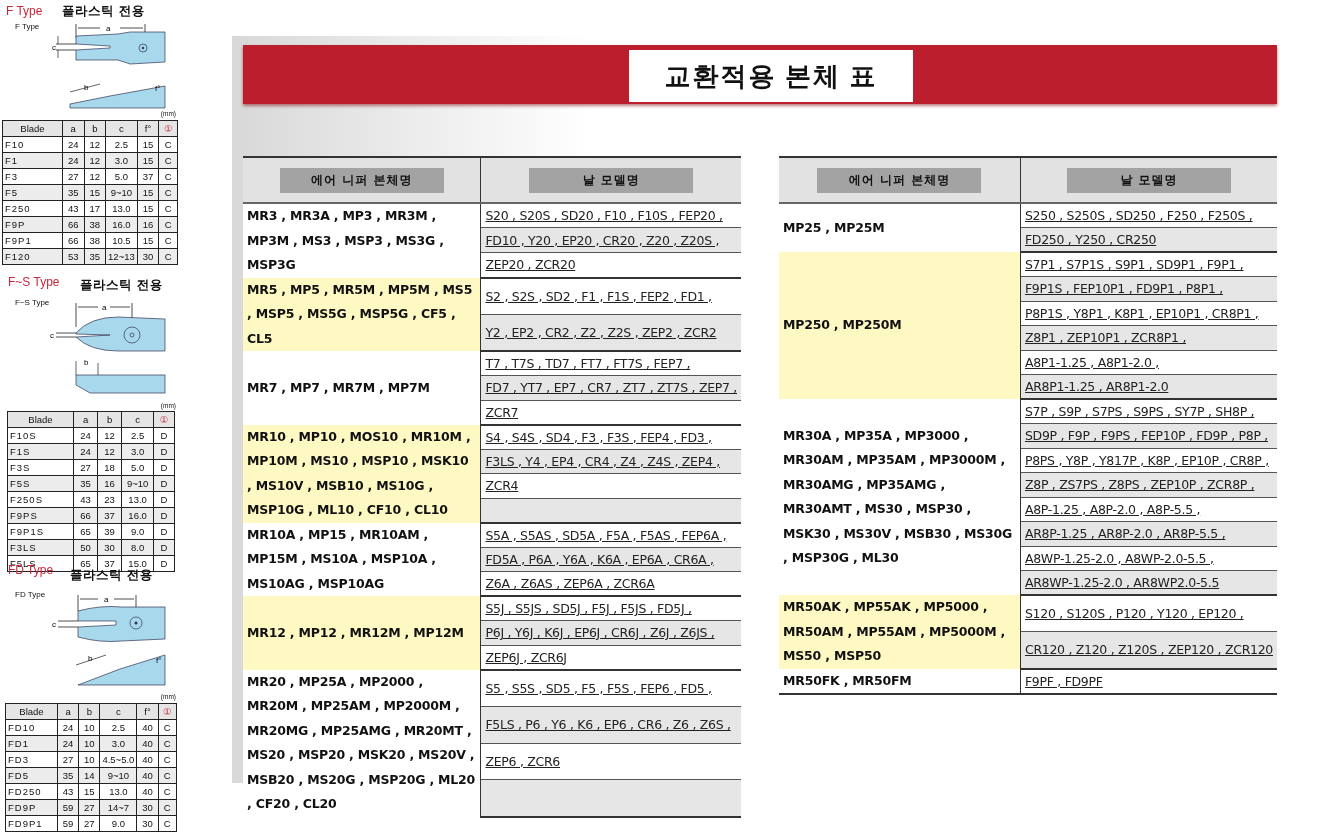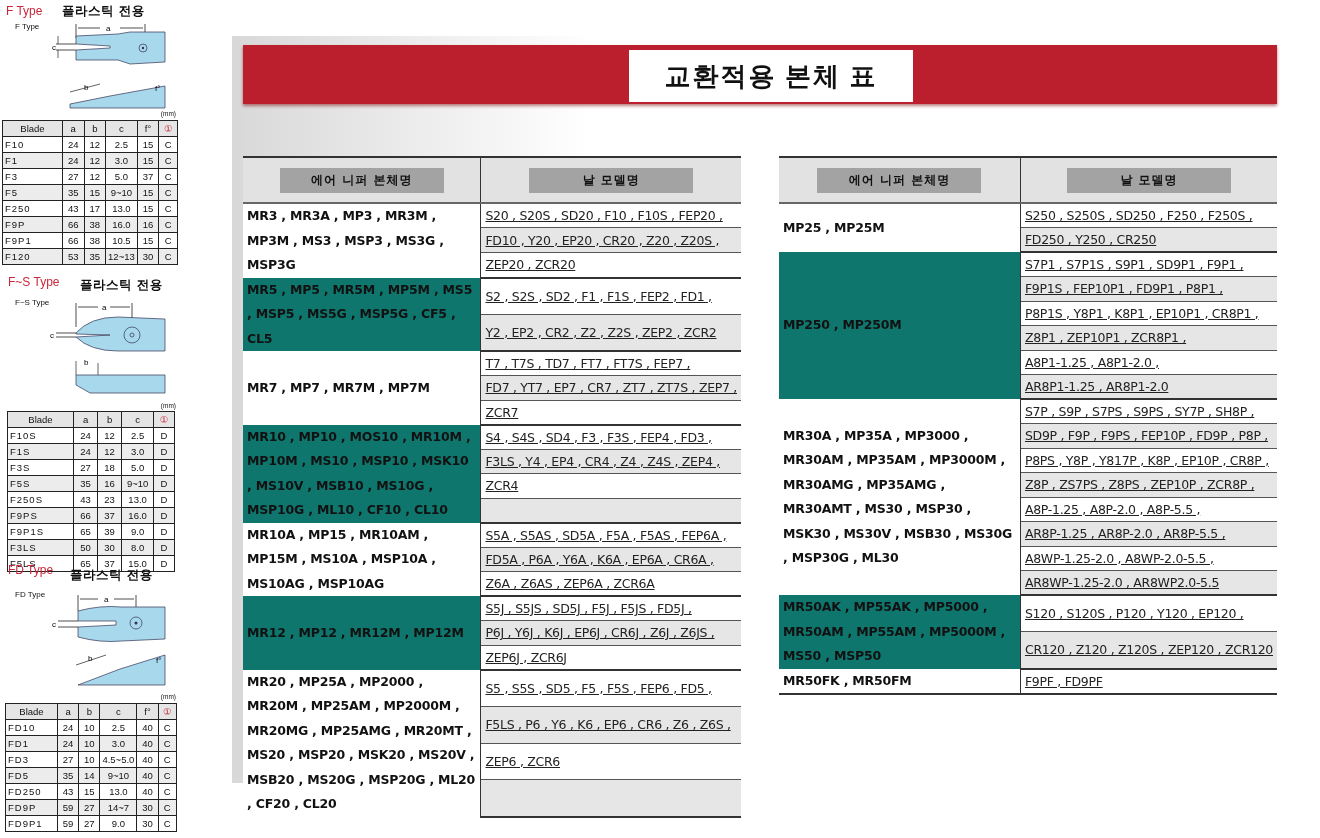--- a/index.html
+++ b/index.html
@@ -32,21 +32,21 @@
 
   table.compat { position: absolute; border-collapse: collapse; font-family: "DejaVu Sans", sans-serif; }
   table.compat th { height: 46px; background: #e2e2e2; border-top: 2px solid #333; border-bottom: 2px solid #666; padding: 0; }
   table.compat th .hbox { display: inline-block; background: #a3a3a3; font-size: 12px; font-weight: bold; padding: 4px 0; width: 164px; text-align: center; letter-spacing: 1px; }
   table.compat th.c1 { border-right: 1px solid #333; }
   table.compat td { font-size: 12.5px; height: 24.5px; padding: 0 4px; white-space: nowrap; }
   table.compat td.body { font-weight: bold; border-right: 1px solid #333; vertical-align: middle; line-height: 24.5px; white-space: normal; letter-spacing: -0.2px; }
   table.compat td.blade { border-bottom: 1px solid #555; color: #222; letter-spacing: -0.3px; text-decoration: underline; }
   table.compat tr.grp-end td { border-bottom: 2px solid #333; }
   .g-white { background: #ffffff; }
-  .g-gray { background: #0f766e; }
+  .g-gray { background: #fef9c3; }
   .b-white { background: #ffffff; }
   .b-gray { background: #e6e6e6; }
 </style>
 </head>
 <body>
 
 <div class="spec-section" style="top:4px;height:262px;">
   <span class="type-title">F Type</span>
   <span class="type-kor">플라스틱 전용</span>
   <span class="type-sub" style="top:18px;">F Type</span>

